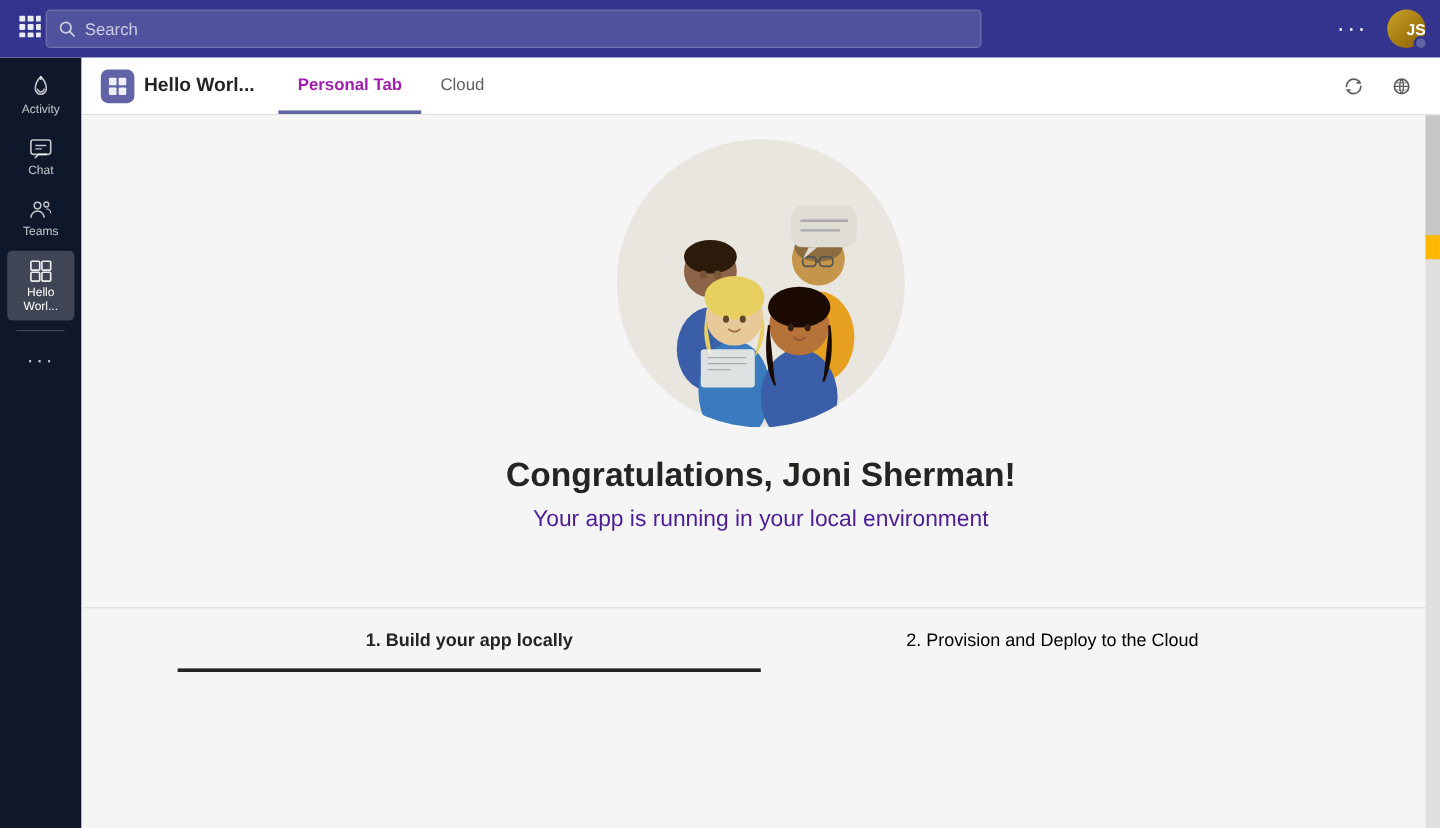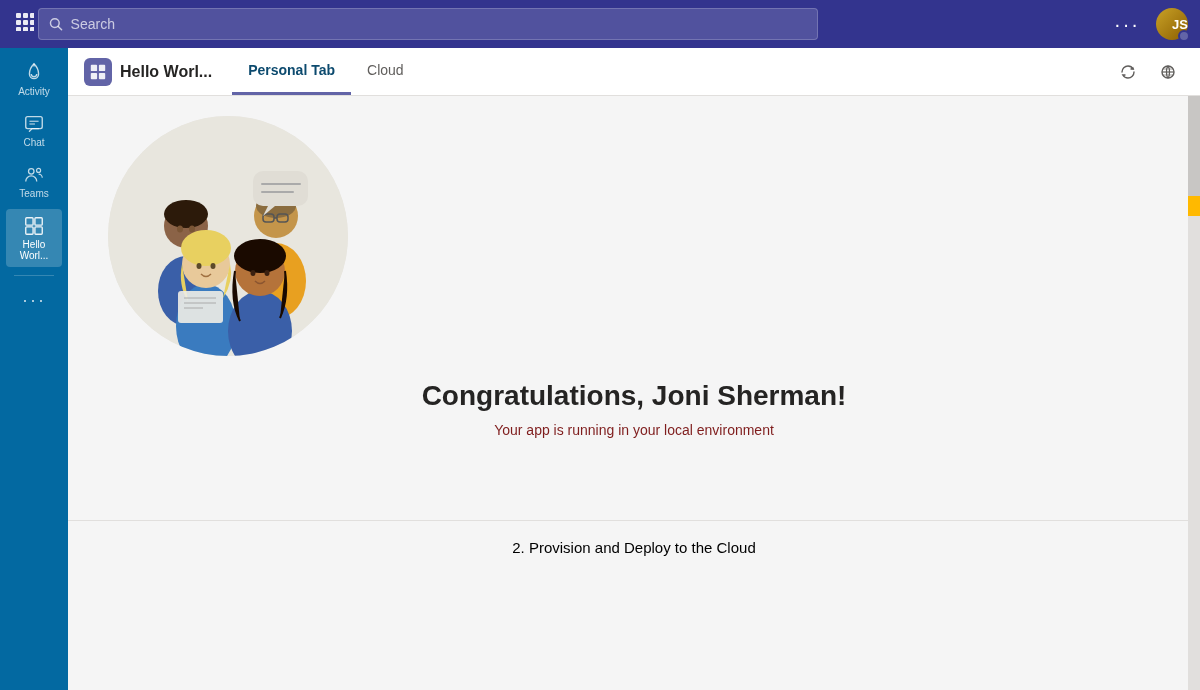--- a/index.html
+++ b/index.html
@@ -84,21 +84,21 @@
     
     .main-layout {
       display: flex;
       flex: 1;
       overflow: hidden;
     }
 
     
     .sidebar {
       width: 68px;
-      background: #0369a1;
+      background: #0f172a;
       display: flex;
       flex-direction: column;
       align-items: center;
       padding: 8px 0;
       gap: 4px;
       flex-shrink: 0;
     }
     .sidebar-item {
       display: flex;
       flex-direction: column;
@@ -167,21 +167,21 @@
       height: 100%;
       display: flex;
       align-items: center;
       font-size: 14px;
       color: #605e5c;
       cursor: pointer;
       border-bottom: 3px solid transparent;
       position: relative;
     }
     .app-tab.active {
-      color: #0c4a6e;
+      color: #a21caf;
       border-bottom: 3px solid #6264a7;
       font-weight: 600;
       justify-content: center;
     }
     .app-header-actions {
       margin-left: auto;
       display: flex;
       align-items: center;
       gap: 8px;
     }
@@ -232,20 +232,21 @@
       top: 100px;
       width: 12px;
       height: 20px;
       background: #ffb900;
       cursor: pointer;
     }
 
     .hero-section {
       display: flex;
       flex-direction: column;
+      align-items: center;
       padding: 20px 40px 30px;
       width: 100%;
     }
 
     
     .illustration-circle {
       width: 240px;
       height: 240px;
       border-radius: 50%;
       background: #e8e6e0;
@@ -264,23 +265,23 @@
     }
 
     .congrats-title {
       font-size: 28px;
       font-weight: 700;
       color: #252423;
       margin-bottom: 10px;
       text-align: center;
     }
     .congrats-subtitle {
-      font-size: 14px;
-      color: #7f1d1d;
-      margin-bottom: 52px;
+      font-size: 19px;
+      color: #4c1d95;
+      margin-bottom: 32px;
       text-align: center;
     }
 
     
     .steps-section {
       display: flex;
       gap: 0;
       border-top: 1px solid #e1dfdd;
       width: 100%;
       background: #f5f5f5;
@@ -494,20 +495,23 @@
             <line x1="154" y1="68" x2="192" y2="68" stroke="#aaa" stroke-width="2" stroke-linecap="round"></line>
             <line x1="154" y1="76" x2="185" y2="76" stroke="#aaa" stroke-width="2" stroke-linecap="round"></line>
           </svg>
         </div>
 
         <h1 class="congrats-title">Congratulations, Joni Sherman!</h1>
         <p class="congrats-subtitle">Your app is running in your local environment</p>
       </div>
 
       <div class="steps-section">
+        <div class="step-item active">
+          <span class="step-label">1. Build your app locally</span>
+        </div>
         <div class="step-item">
           <span class="step-label">2. Provision and Deploy to the Cloud</span>
         </div>
       </div>
 
     </div>
   </div>
 </div>
 
 </body></html>

